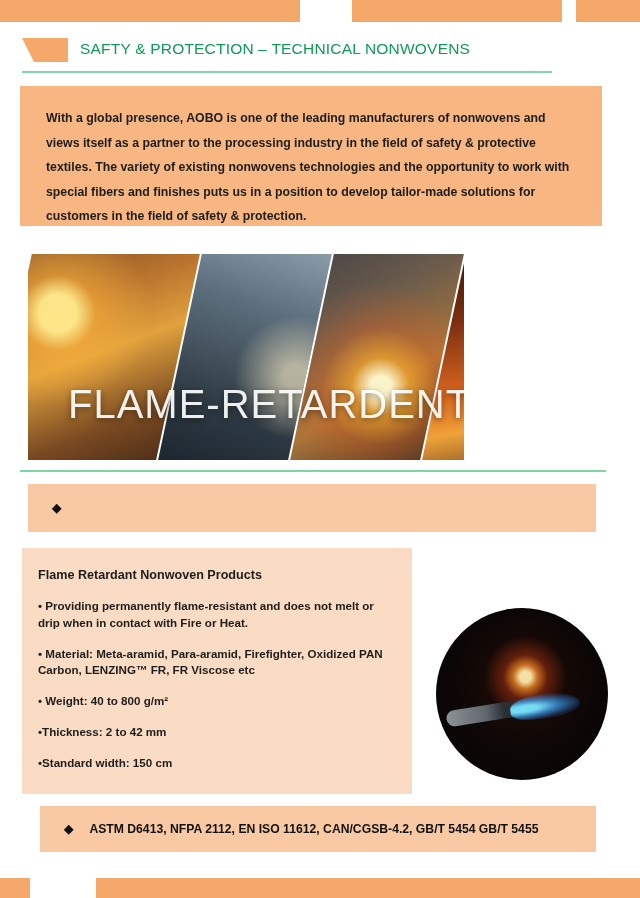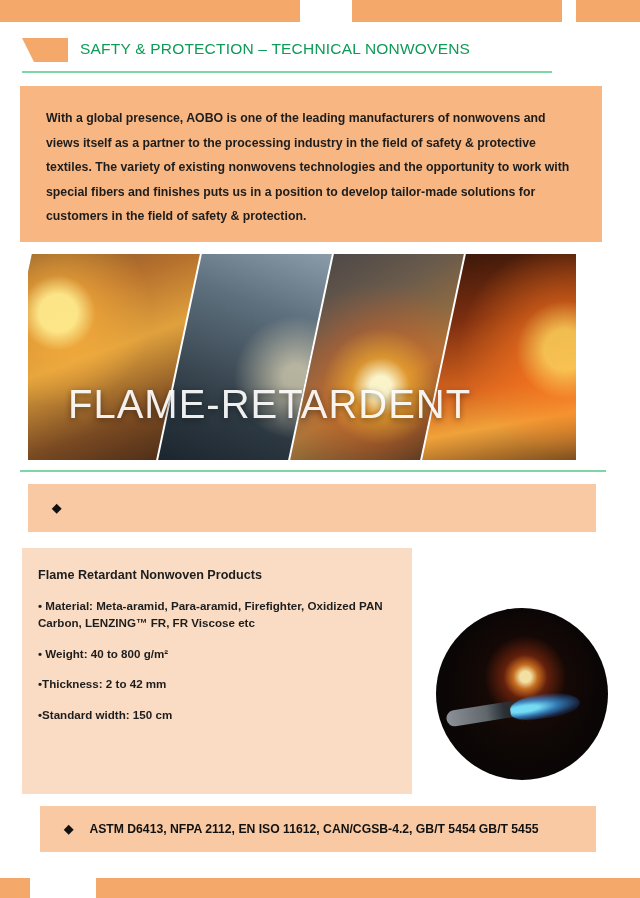--- a/index.html
+++ b/index.html
@@ -71,39 +71,39 @@
     width: 530px; height: 2px;
     background: #7ed6a6;
   }
 
   
   .intro {
     position: absolute;
     top: 58px;
     left: 20px;
     width: 582px;
-    height: 156px;
+    height: 140px;
     background: #f7b682;
     box-sizing: border-box;
     padding: 20px 24px 0 26px;
   }
   .intro p {
     margin: 0;
     font-size: 12.3px;
     font-weight: bold;
     color: #1d1d1d;
     line-height: 2.0;
   }
 
   
   .band {
     position: absolute;
     top: 226px;
     left: 28px;
-    width: 548px;
+    width: 436px;
     height: 206px;
     overflow: hidden;
   }
   .slice {
     position: absolute;
     top: 0;
     height: 206px;
     transform: skewX(-12deg);
     overflow: hidden;
   }
@@ -308,20 +308,21 @@
     <div class="band-word">FLAME-RETARDENT</div>
   </div>
   <div class="band-rule"></div>
 
   <div class="strip">
     <span class="strip-text">◆</span>
   </div>
 
   <div class="panel">
     <h3>Flame Retardant Nonwoven Products</h3>
+    <p class="line">• Providing permanently flame-resistant and does not melt or drip when in contact with Fire or Heat.</p>
     <p class="line">• Material: Meta-aramid, Para-aramid, Firefighter, Oxidized PAN Carbon, LENZING™ FR, FR Viscose etc</p>
     <p class="line">• Weight: 40 to 800 g/m²</p>
     <p class="line">•Thickness: 2 to 42 mm</p>
     <p class="line">•Standard width: 150 cm</p>
   </div>
 
   <div class="circle">
     <div class="torch"></div>
     <div class="flame"></div>
   </div>

